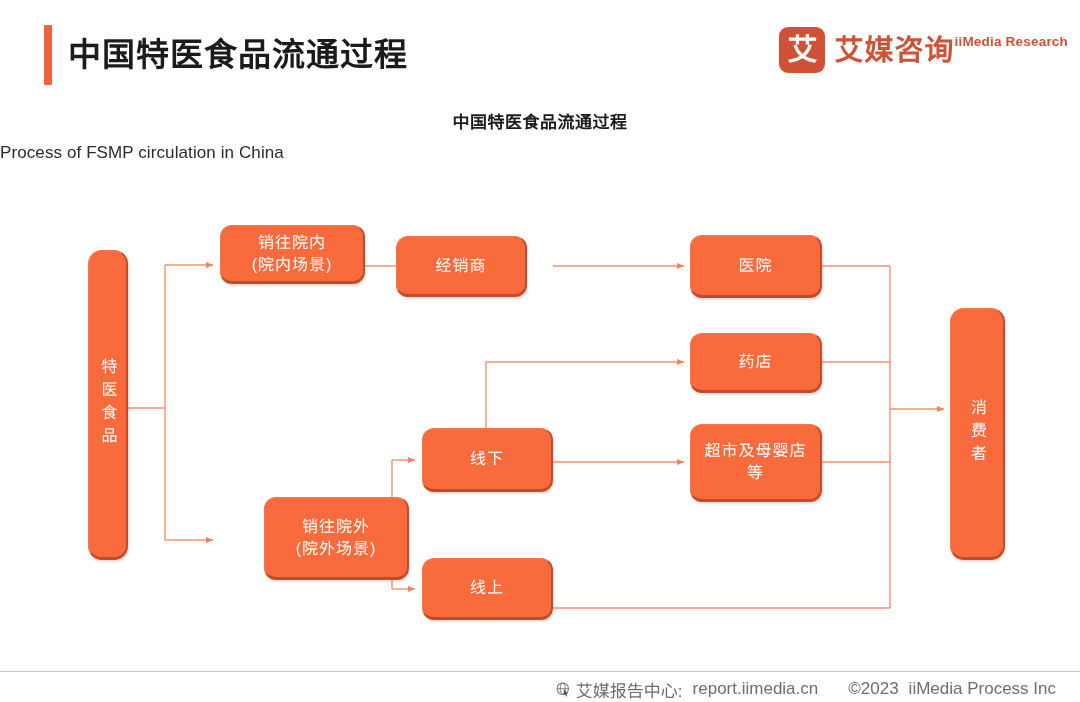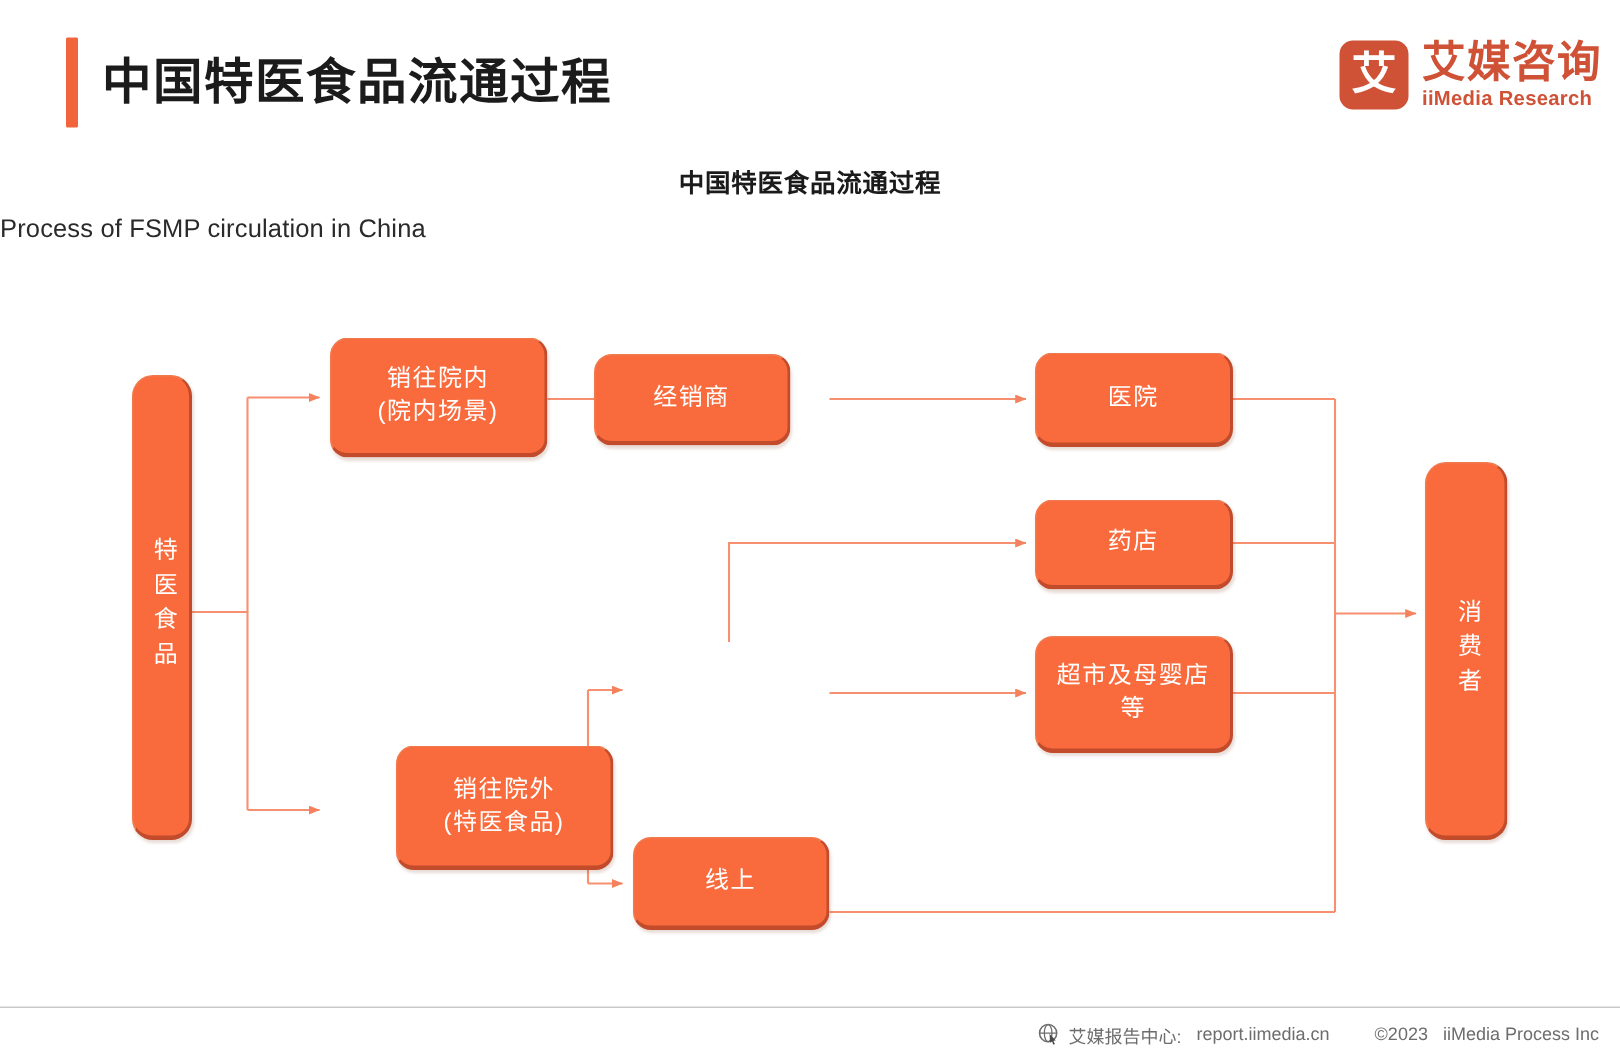--- a/index.html
+++ b/index.html
@@ -23,21 +23,21 @@
     letter-spacing:1px;line-height:54px;white-space:nowrap;
   }
   
   #logo{position:absolute;right:12px;top:22px;height:56px;display:flex;align-items:center;}
   #logo-mark{
     width:46px;height:46px;border-radius:9px;background:#CF5237;
     display:flex;align-items:center;justify-content:center;
     color:#fff;font-size:30px;font-weight:bold;line-height:1;
     font-family:"DejaVu Sans",sans-serif;
   }
-  #logo-text{margin-left:9px;display:flex;flex-direction:column;}
+  #logo-text{margin-left:9px;display:flex;flex-direction:row;}
   #logo-cn{font-size:29px;font-weight:bold;color:#CF5237;line-height:32px;letter-spacing:1px;}
   #logo-en{font-size:13.5px;font-weight:bold;color:#CF5237;line-height:16px;letter-spacing:.2px;}
 
   
   #chart-title{
     position:absolute;top:108px;left:0;width:1080px;text-align:center;
     font-size:17px;font-weight:bold;color:#1b1b1b;letter-spacing:.5px;
   }
   #chart-subtitle{
     position:absolute;top:143px;left:0;width:1080px;text-align:left;
@@ -69,22 +69,22 @@
     writing-mode:vertical-rl;text-orientation:upright;
     letter-spacing:7px;line-height:1;font-size:16px;
   }
   .node .label{display:block;}
 
   
   #footer-rule{position:absolute;left:0;top:671px;width:1080px;height:1px;background:#c9c9c9;}
   #footer{
     position:absolute;left:0;top:676px;width:1080px;height:26px;
     display:flex;align-items:center;justify-content:flex-end;
-    padding-right:14px;box-sizing:border-box;
-    font-size:12px;color:#6d6d6d;
+    padding-right:24px;box-sizing:border-box;
+    font-size:17px;color:#6d6d6d;
   }
   #footer-globe{margin-right:5px;display:inline-flex;align-items:center;}
   #footer-site{margin-right:20px;}
   #footer-sep{display:inline-block;width:10px;}
 </style>
 </head>
 <body>
 
 <div id="header">
   <div id="title-accent"></div>
@@ -136,34 +136,37 @@
       <path d="M553,608 L890,608"></path>
       <path d="M890,266 L890,608"></path>
       <path d="M890,409 L944,409" marker-end="url(#ah)"></path>
     </g>
   </svg>
 
   <div class="node tall" style="left:88px;top:250px;width:40px;height:310px;">
     <span class="vtext">特医食品</span>
   </div>
 
-  <div class="node" style="left:220px;top:225px;width:145px;height:80px;flex-direction:column;">
+  <div class="node" style="left:220px;top:225px;width:145px;height:59px;flex-direction:column;">
     <span class="label">销往院内</span>
     <span class="label">(院内场景)</span>
   </div>
 
   <div class="node" style="left:220px;top:497px;width:145px;height:83px;flex-direction:column;margin-left:44px;">
     <span class="label">销往院外</span>
-    <span class="label">(特医食品)</span>
+    <span class="label">(院外场景)</span>
   </div>
 
   <div class="node" style="left:396px;top:236px;width:131px;height:61px;">
     <span class="label">经销商</span>
   </div>
 
+  <div class="node" style="left:422px;top:428px;width:131px;height:64px;">
+    <span class="label">线下</span>
+  </div>
 
   <div class="node" style="left:422px;top:558px;width:131px;height:62px;text-align:center;">
     <span class="label">线上</span>
   </div>
 
   <div class="node" style="left:690px;top:235px;width:132px;height:63px;">
     <span class="label">医院</span>
   </div>
 
   <div class="node" style="left:690px;top:333px;width:132px;height:60px;">

